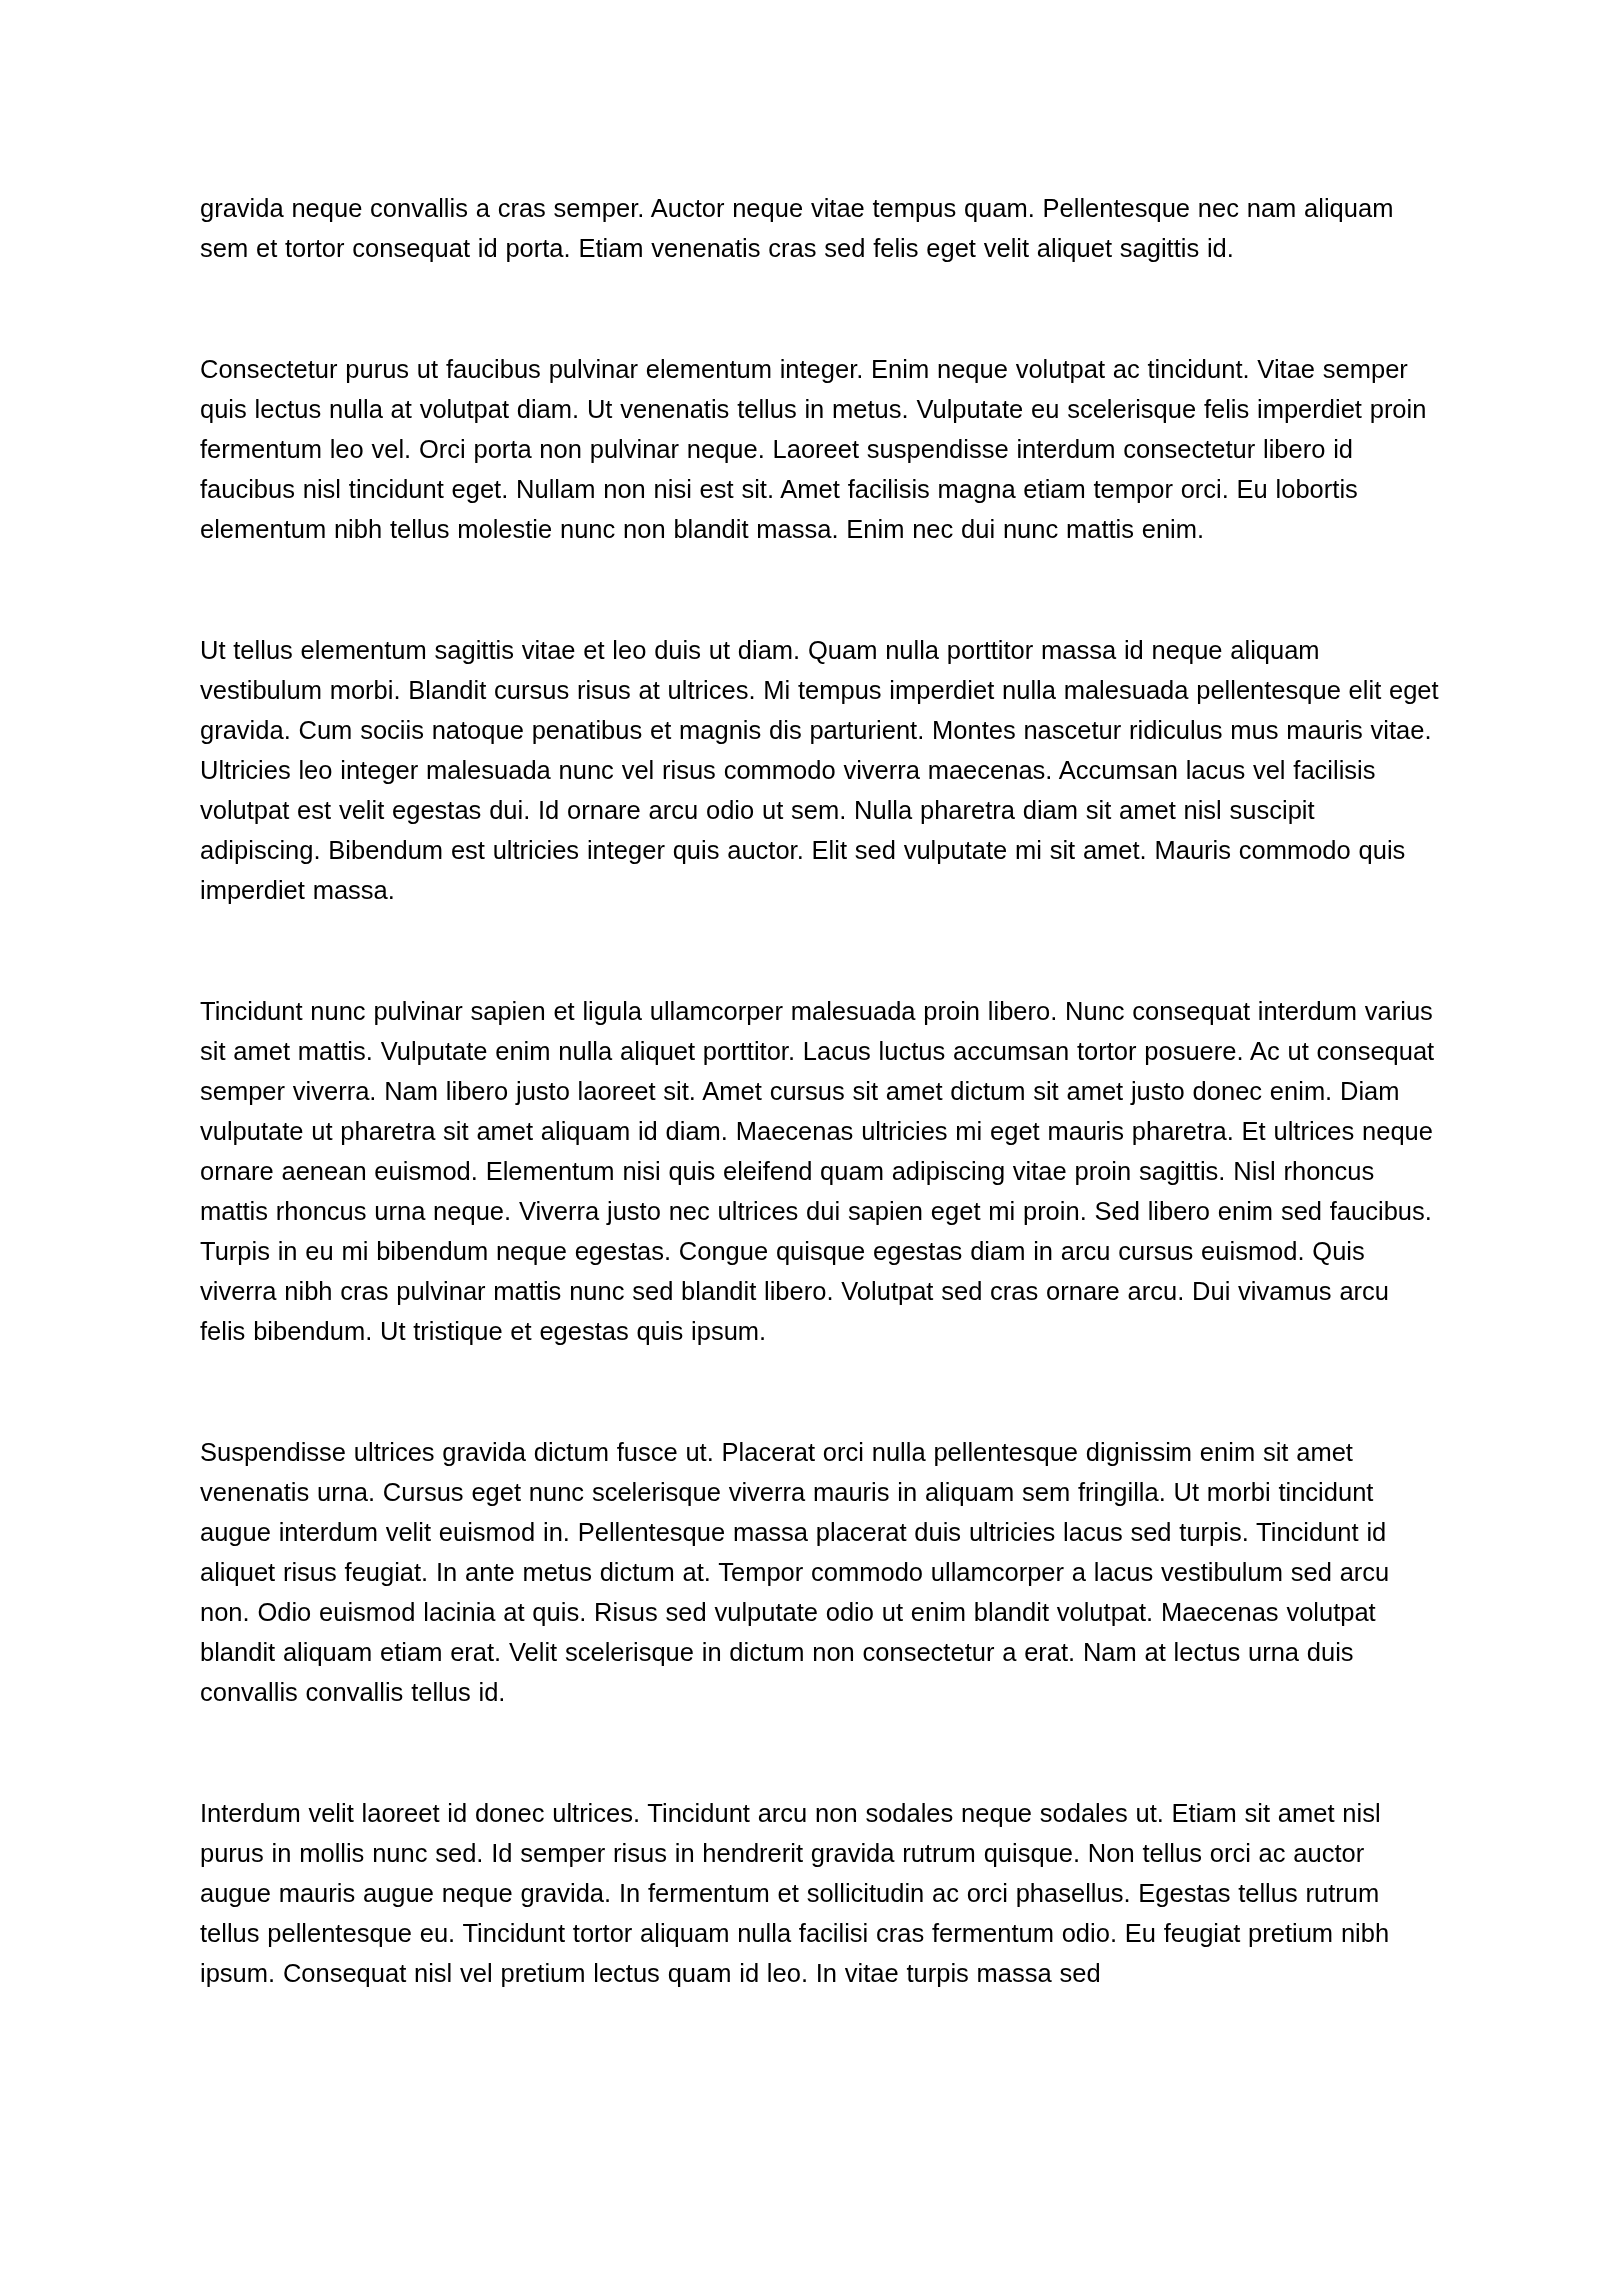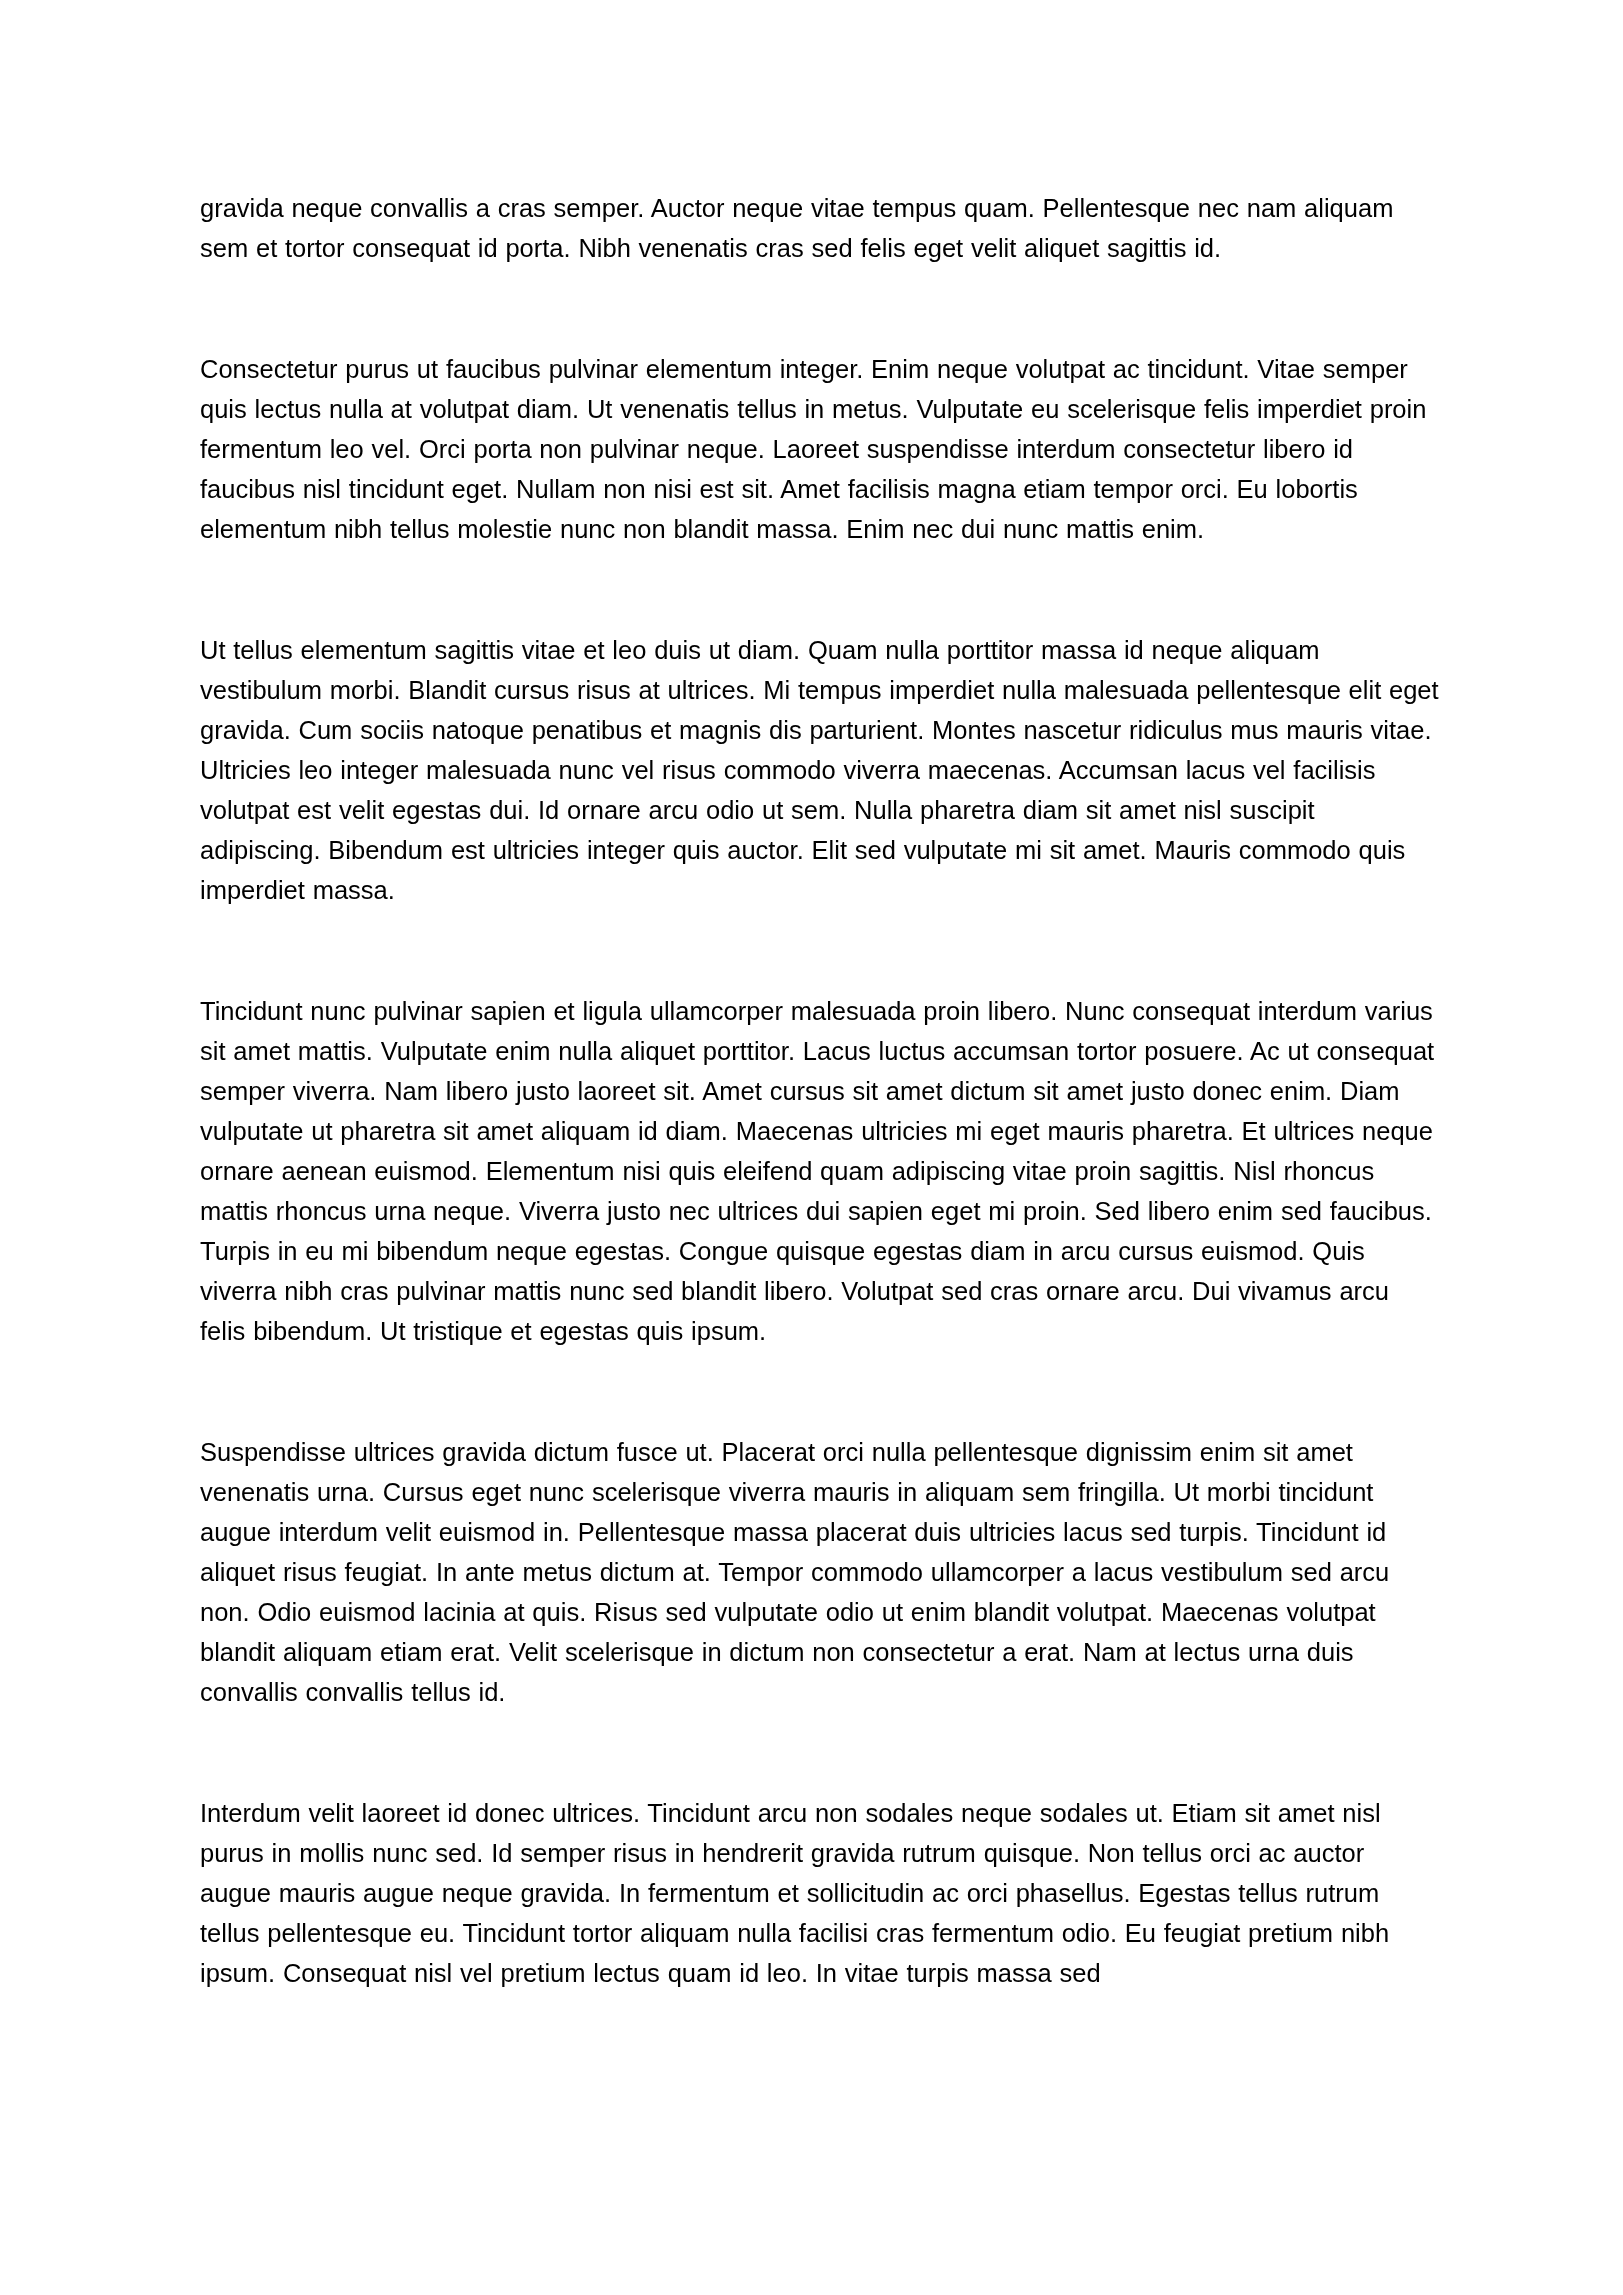--- a/index.html
+++ b/index.html
@@ -33,21 +33,21 @@
   }
   .content p:last-child {
     margin-bottom: 8px;
   }
 </style>
 </head>
 <body>
 
 <div class="page">
   <div class="content">
-    <p>gravida neque convallis a cras semper. Auctor neque vitae tempus quam. Pellentesque nec nam aliquam sem et tortor consequat id porta. Nibh venenatis cras sed felis eget velit aliquet sagittis id.</p>
+    <p>gravida neque convallis a cras semper. Auctor neque vitae tempus quam. Pellentesque nec nam aliquam sem et tortor consequat id porta. Etiam venenatis cras sed felis eget velit aliquet sagittis id.</p>
     <p>Consectetur purus ut faucibus pulvinar elementum integer. Enim neque volutpat ac tincidunt. Vitae semper quis lectus nulla at volutpat diam. Ut venenatis tellus in metus. Vulputate eu scelerisque felis imperdiet proin fermentum leo vel. Orci porta non pulvinar neque. Laoreet suspendisse interdum consectetur libero id faucibus nisl tincidunt eget. Nullam non nisi est sit. Amet facilisis magna etiam tempor orci. Eu lobortis elementum nibh tellus molestie nunc non blandit massa. Enim nec dui nunc mattis enim.</p>
     <p>Ut tellus elementum sagittis vitae et leo duis ut diam. Quam nulla porttitor massa id neque aliquam vestibulum morbi. Blandit cursus risus at ultrices. Mi tempus imperdiet nulla malesuada pellentesque elit eget gravida. Cum sociis natoque penatibus et magnis dis parturient. Montes nascetur ridiculus mus mauris vitae. Ultricies leo integer malesuada nunc vel risus commodo viverra maecenas. Accumsan lacus vel facilisis volutpat est velit egestas dui. Id ornare arcu odio ut sem. Nulla pharetra diam sit amet nisl suscipit adipiscing. Bibendum est ultricies integer quis auctor. Elit sed vulputate mi sit amet. Mauris commodo quis imperdiet massa.</p>
     <p>Tincidunt nunc pulvinar sapien et ligula ullamcorper malesuada proin libero. Nunc consequat interdum varius sit amet mattis. Vulputate enim nulla aliquet porttitor. Lacus luctus accumsan tortor posuere. Ac ut consequat semper viverra. Nam libero justo laoreet sit. Amet cursus sit amet dictum sit amet justo donec enim. Diam vulputate ut pharetra sit amet aliquam id diam. Maecenas ultricies mi eget mauris pharetra. Et ultrices neque ornare aenean euismod. Elementum nisi quis eleifend quam adipiscing vitae proin sagittis. Nisl rhoncus mattis rhoncus urna neque. Viverra justo nec ultrices dui sapien eget mi proin. Sed libero enim sed faucibus. Turpis in eu mi bibendum neque egestas. Congue quisque egestas diam in arcu cursus euismod. Quis viverra nibh cras pulvinar mattis nunc sed blandit libero. Volutpat sed cras ornare arcu. Dui vivamus arcu felis bibendum. Ut tristique et egestas quis ipsum.</p>
     <p>Suspendisse ultrices gravida dictum fusce ut. Placerat orci nulla pellentesque dignissim enim sit amet venenatis urna. Cursus eget nunc scelerisque viverra mauris in aliquam sem fringilla. Ut morbi tincidunt augue interdum velit euismod in. Pellentesque massa placerat duis ultricies lacus sed turpis. Tincidunt id aliquet risus feugiat. In ante metus dictum at. Tempor commodo ullamcorper a lacus vestibulum sed arcu non. Odio euismod lacinia at quis. Risus sed vulputate odio ut enim blandit volutpat. Maecenas volutpat blandit aliquam etiam erat. Velit scelerisque in dictum non consectetur a erat. Nam at lectus urna duis convallis convallis tellus id.</p>
     <p>Interdum velit laoreet id donec ultrices. Tincidunt arcu non sodales neque sodales ut. Etiam sit amet nisl purus in mollis nunc sed. Id semper risus in hendrerit gravida rutrum quisque. Non tellus orci ac auctor augue mauris augue neque gravida. In fermentum et sollicitudin ac orci phasellus. Egestas tellus rutrum tellus pellentesque eu. Tincidunt tortor aliquam nulla facilisi cras fermentum odio. Eu feugiat pretium nibh ipsum. Consequat nisl vel pretium lectus quam id leo. In vitae turpis massa sed</p>
   </div>
 </div>
 
 
 </body></html>

